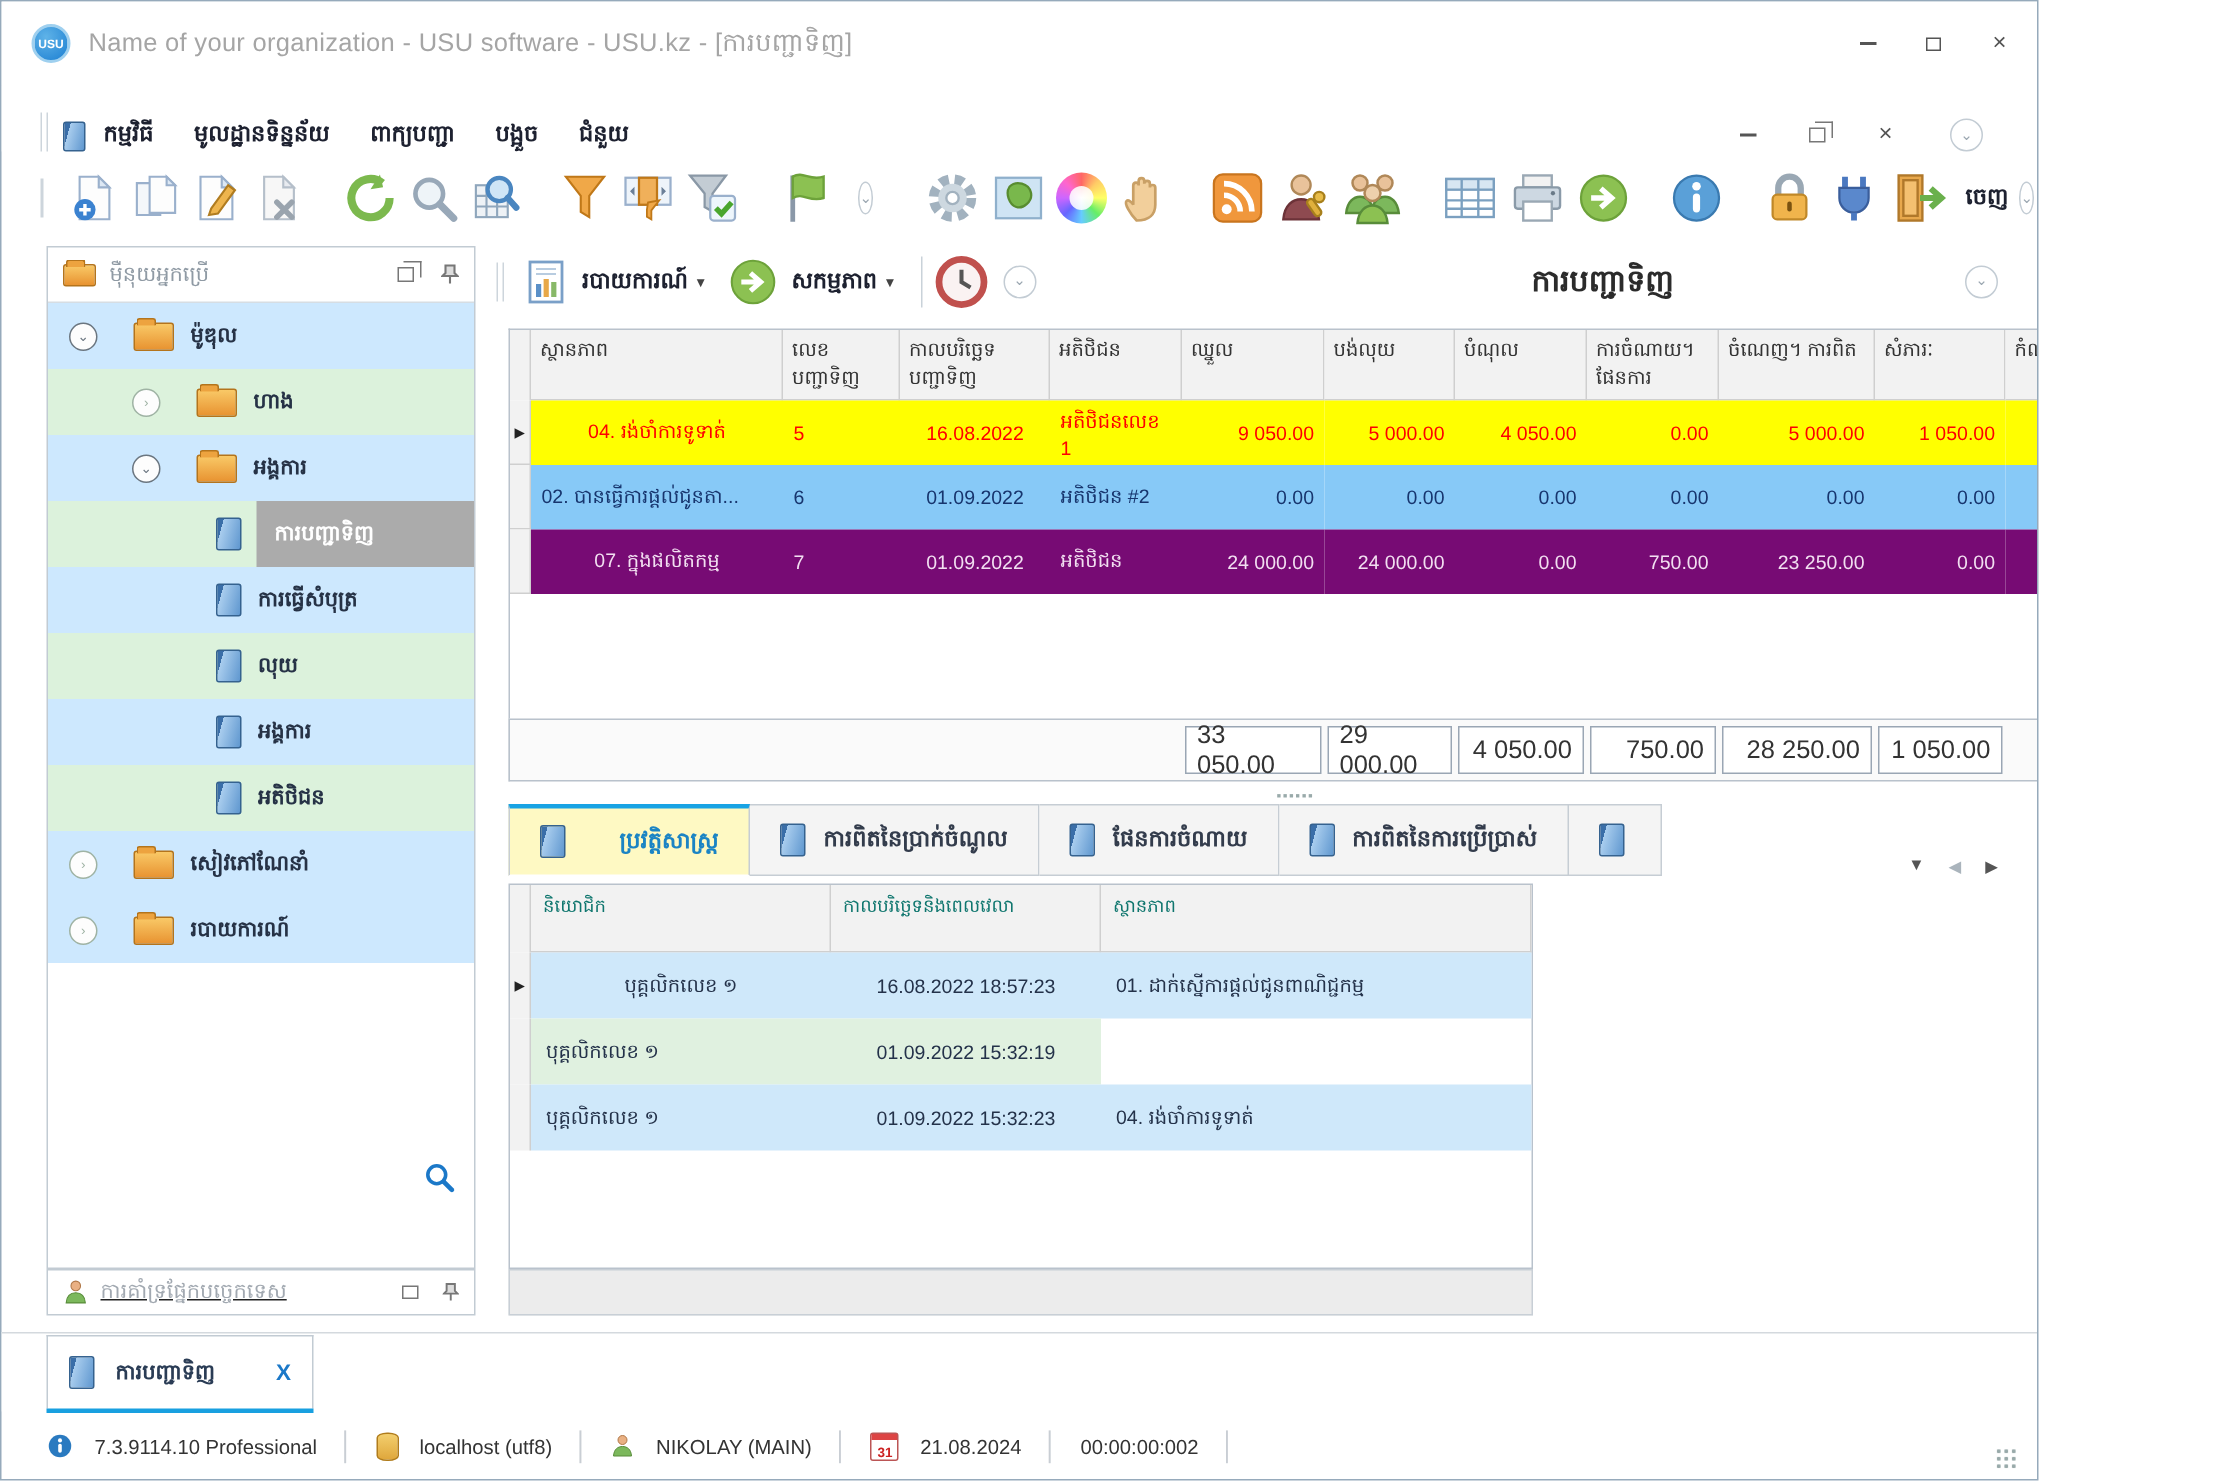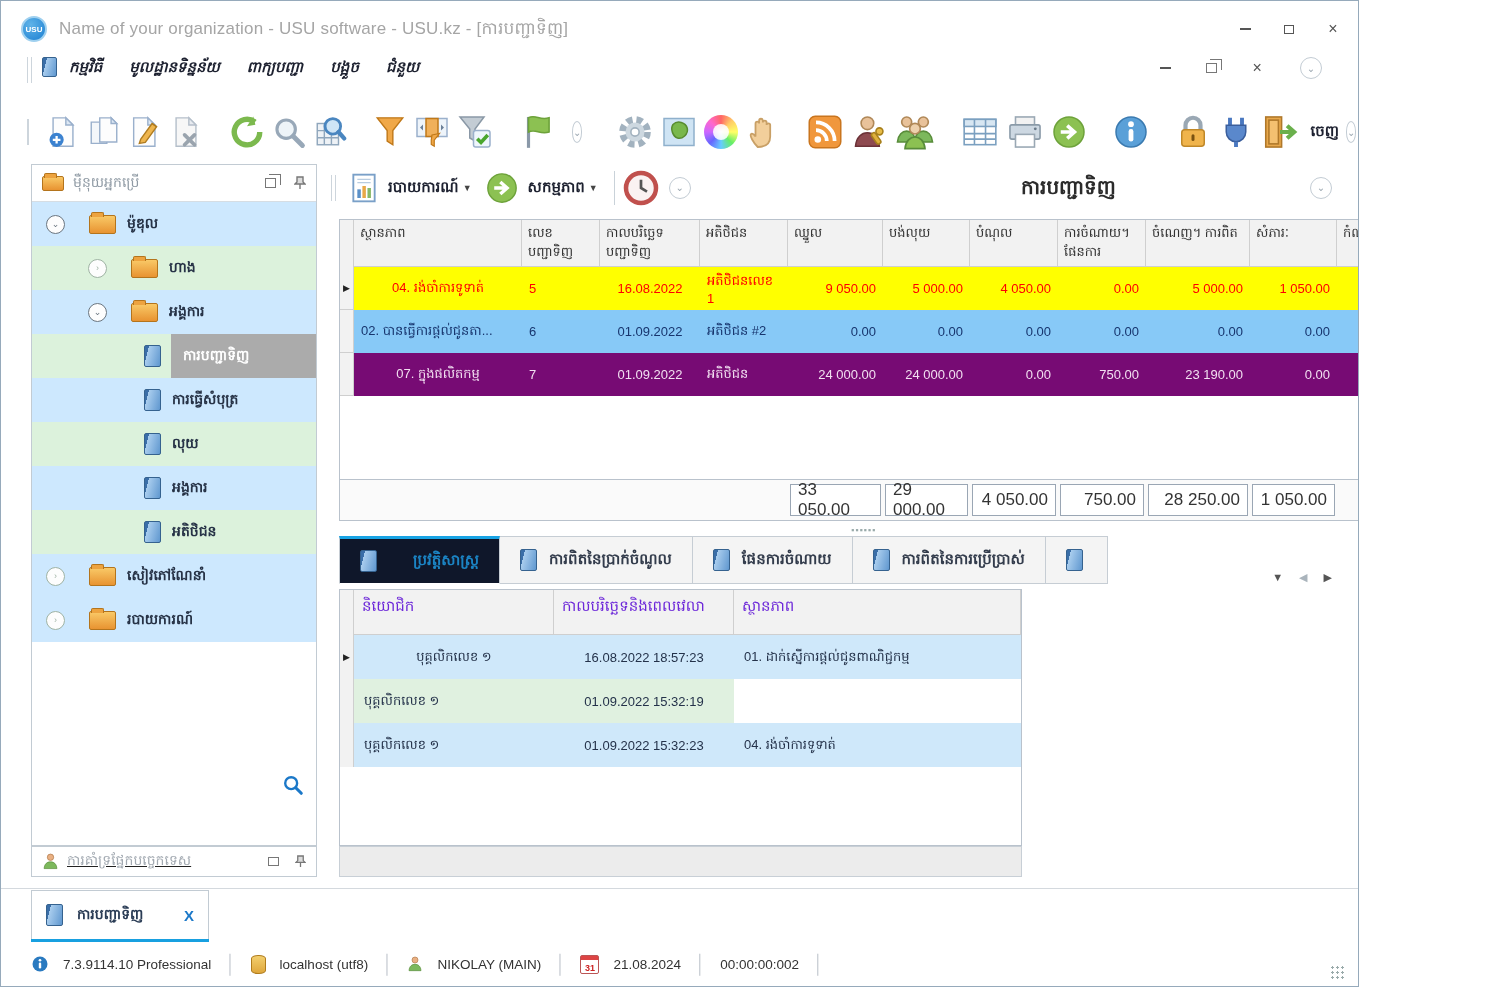--- a/index.html
+++ b/index.html
@@ -11,21 +11,21 @@
   .titlebar { position:absolute; top:0; left:0; right:0; height:56px; background:#fff; display:flex; align-items:center; padding:0 14px 0 20px; }
   .usu-logo { width:26px; height:26px; border-radius:50%; background:radial-gradient(circle at 35% 30%, #5fb3e8, #1c7fd2); color:#fff; font-size:8px; font-weight:bold; display:flex; align-items:center; justify-content:center; border:2px solid #9fd0ef; }
   .title-text { margin-left:12px; font-size:17px; color:#a5a5a5; letter-spacing:.2px; }
   .win-controls { margin-left:auto; display:flex; gap:22px; align-items:center; color:#555; }
   .wc { width:22px; height:18px; display:flex; align-items:center; justify-content:center; cursor:default; font-size:14px; }
   .wc-bar { width:11px; height:2px; background:#555; }
   .wc-box { width:10px; height:9px; border:1.5px solid #555; }
   .wc-x { font-size:16px; color:#555; }
 
   
-  .menubar { position:absolute; top:56px; left:0; right:0; height:44px; display:flex; align-items:flex-start; padding-left:26px; background:#fff;font-style:italic; }
+  .menubar { position:absolute; top:56px; left:0; right:0; height:44px; display:flex; align-items:flex-end; padding-left:26px; background:#fff; }
   .grip { width:5px; height:26px; border-left:1px solid #cdd5dc; border-right:1px solid #cdd5dc; margin-right:10px; }
   .book-ic { width:17px; height:22px; border-radius:2px; background:linear-gradient(105deg,#3a6ea8 0 4px,#a9cdee 4px,#5f97cf); border:1px solid #35628f; }
   .book-ic.sm { width:15px; height:20px; }
   .menu-items { display:flex; gap:27px; margin-left:12px; }
   .menu-item { font-size:15px; font-weight:600; color:#1d2130; cursor:default; }
   .menubar-right { margin-left:auto; display:flex; align-items:center; gap:24px; padding-right:28px; color:#666; }
 
   
   .toolbar { position:absolute; top:100px; left:0; right:0; height:62px; display:flex; align-items:center; padding-left:26px; gap:7px; }
   .tb-sep { width:1px; height:40px; background:#c9d2d9; margin:0 6px; }
@@ -78,28 +78,28 @@
   .row-purple { background:#770b74; color:#f2dff1; }
   .mt-row .sel-col { border-bottom:1px solid #cfcfcf; }
   .totals { position:absolute; left:338px; top:478px; width:1110px; height:42px; border:1px solid #b9c2cc; background:#fafafa; display:grid; grid-template-columns:14px 168px 78px 100px 88px 95px 87px 88px 88px 104px 87px 1fr; align-items:center; }
   .tot-box { border:1px solid #9aa6b4; background:#fff; height:32px; margin:0 2px; display:flex; align-items:center; justify-content:flex-end; padding:0 7px; font-size:17px; color:#333; }
   .dots { position:absolute; left:850px; top:524px; color:#9aa; font-size:9px; letter-spacing:1px; }
 
   
   .tabs { position:absolute; left:338px; top:535px; right:26px; height:48px; display:flex; align-items:flex-end; }
   .tab { height:48px; display:flex; align-items:center; gap:12px; padding:0 20px; background:#f4f4f4; border:1px solid #c6cdd4; border-left:none; font-size:15px; font-weight:600; color:#333c4c; }
   .tab:first-child { border-left:1px solid #c6cdd4; }
-  .tab.active { background:#0f172a; border-top:3px solid #18a3e4; color:#1b84c4; border-bottom:1px solid #fff;gap:36px; }
+  .tab.active { background:#fef9c3; border-top:3px solid #18a3e4; color:#1b84c4; border-bottom:1px solid #fff;gap:36px; }
   .tab.stub { width:62px; }
   .tab-ctrl { margin-left:auto; display:flex; gap:16px; align-items:flex-start; padding-top:8px; color:#555; font-size:11px; }
 
   
   .sub-table { position:absolute; left:338px; top:588px; width:683px; height:257px; border:1px solid #b9c2cc; background:#fff; }
   .st-grid { display:grid; grid-template-columns:14px 200px 180px 1fr; }
-  .st-head .cell { background:#f2f2f2; border-right:1px solid #cfcfcf; border-bottom:1px solid #cfcfcf; min-height:45px; padding:6px 8px; font-size:15px; color:#6d28d9; }
+  .st-head .cell { background:#f2f2f2; border-right:1px solid #cfcfcf; border-bottom:1px solid #cfcfcf; min-height:45px; padding:6px 8px; font-size:12px; color:#0f766e; }
   .st-row .cell { min-height:44px; padding:2px 10px; display:flex; align-items:center; font-size:13px; color:#24324a; }
   .srow-blue { background:#cfe8fa; }
   .srow-green { background:#e0f1e0; }
   .gray-strip { position:absolute; left:338px; top:845px; width:683px; height:31px; background:#ececec; border:1px solid #c8cfd6; }
 
   
   .doctab-bar { position:absolute; left:0; right:0; top:887px; height:53px; background:#fff; border-top:1px solid #d4d9de; }
   .doctab { position:absolute; left:30px; top:1px; width:178px; height:49px; background:#fff; border:1px solid #c2cbd3; border-bottom:none; display:flex; align-items:center; gap:14px; padding:0 14px; }
   .doctab-underline { position:absolute; left:30px; top:50px; width:178px; height:3px; background:#18a0e0; }
   .doctab .lbl { font-size:14px; font-weight:600; color:#2a3c55; }
@@ -502,21 +502,21 @@
     <div class="mt-grid mt-row">
       <div class="sel-col"></div>
       <div class="cell row-purple" style="justify-content:center">07. ក្នុងផលិតកម្ម</div>
       <div class="cell row-purple">7</div>
       <div class="cell row-purple" style="justify-content:center">01.09.2022</div>
       <div class="cell row-purple">អតិថិជន</div>
       <div class="cell row-purple num">24 000.00</div>
       <div class="cell row-purple num">24 000.00</div>
       <div class="cell row-purple num">0.00</div>
       <div class="cell row-purple num">750.00</div>
-      <div class="cell row-purple num">23 190.00</div>
+      <div class="cell row-purple num">23 250.00</div>
       <div class="cell row-purple num">0.00</div>
       <div class="cell row-purple"></div>
     </div>
   </div>
 
   <div class="totals">
     <div></div>
       <div></div>
       <div></div>
       <div></div>

